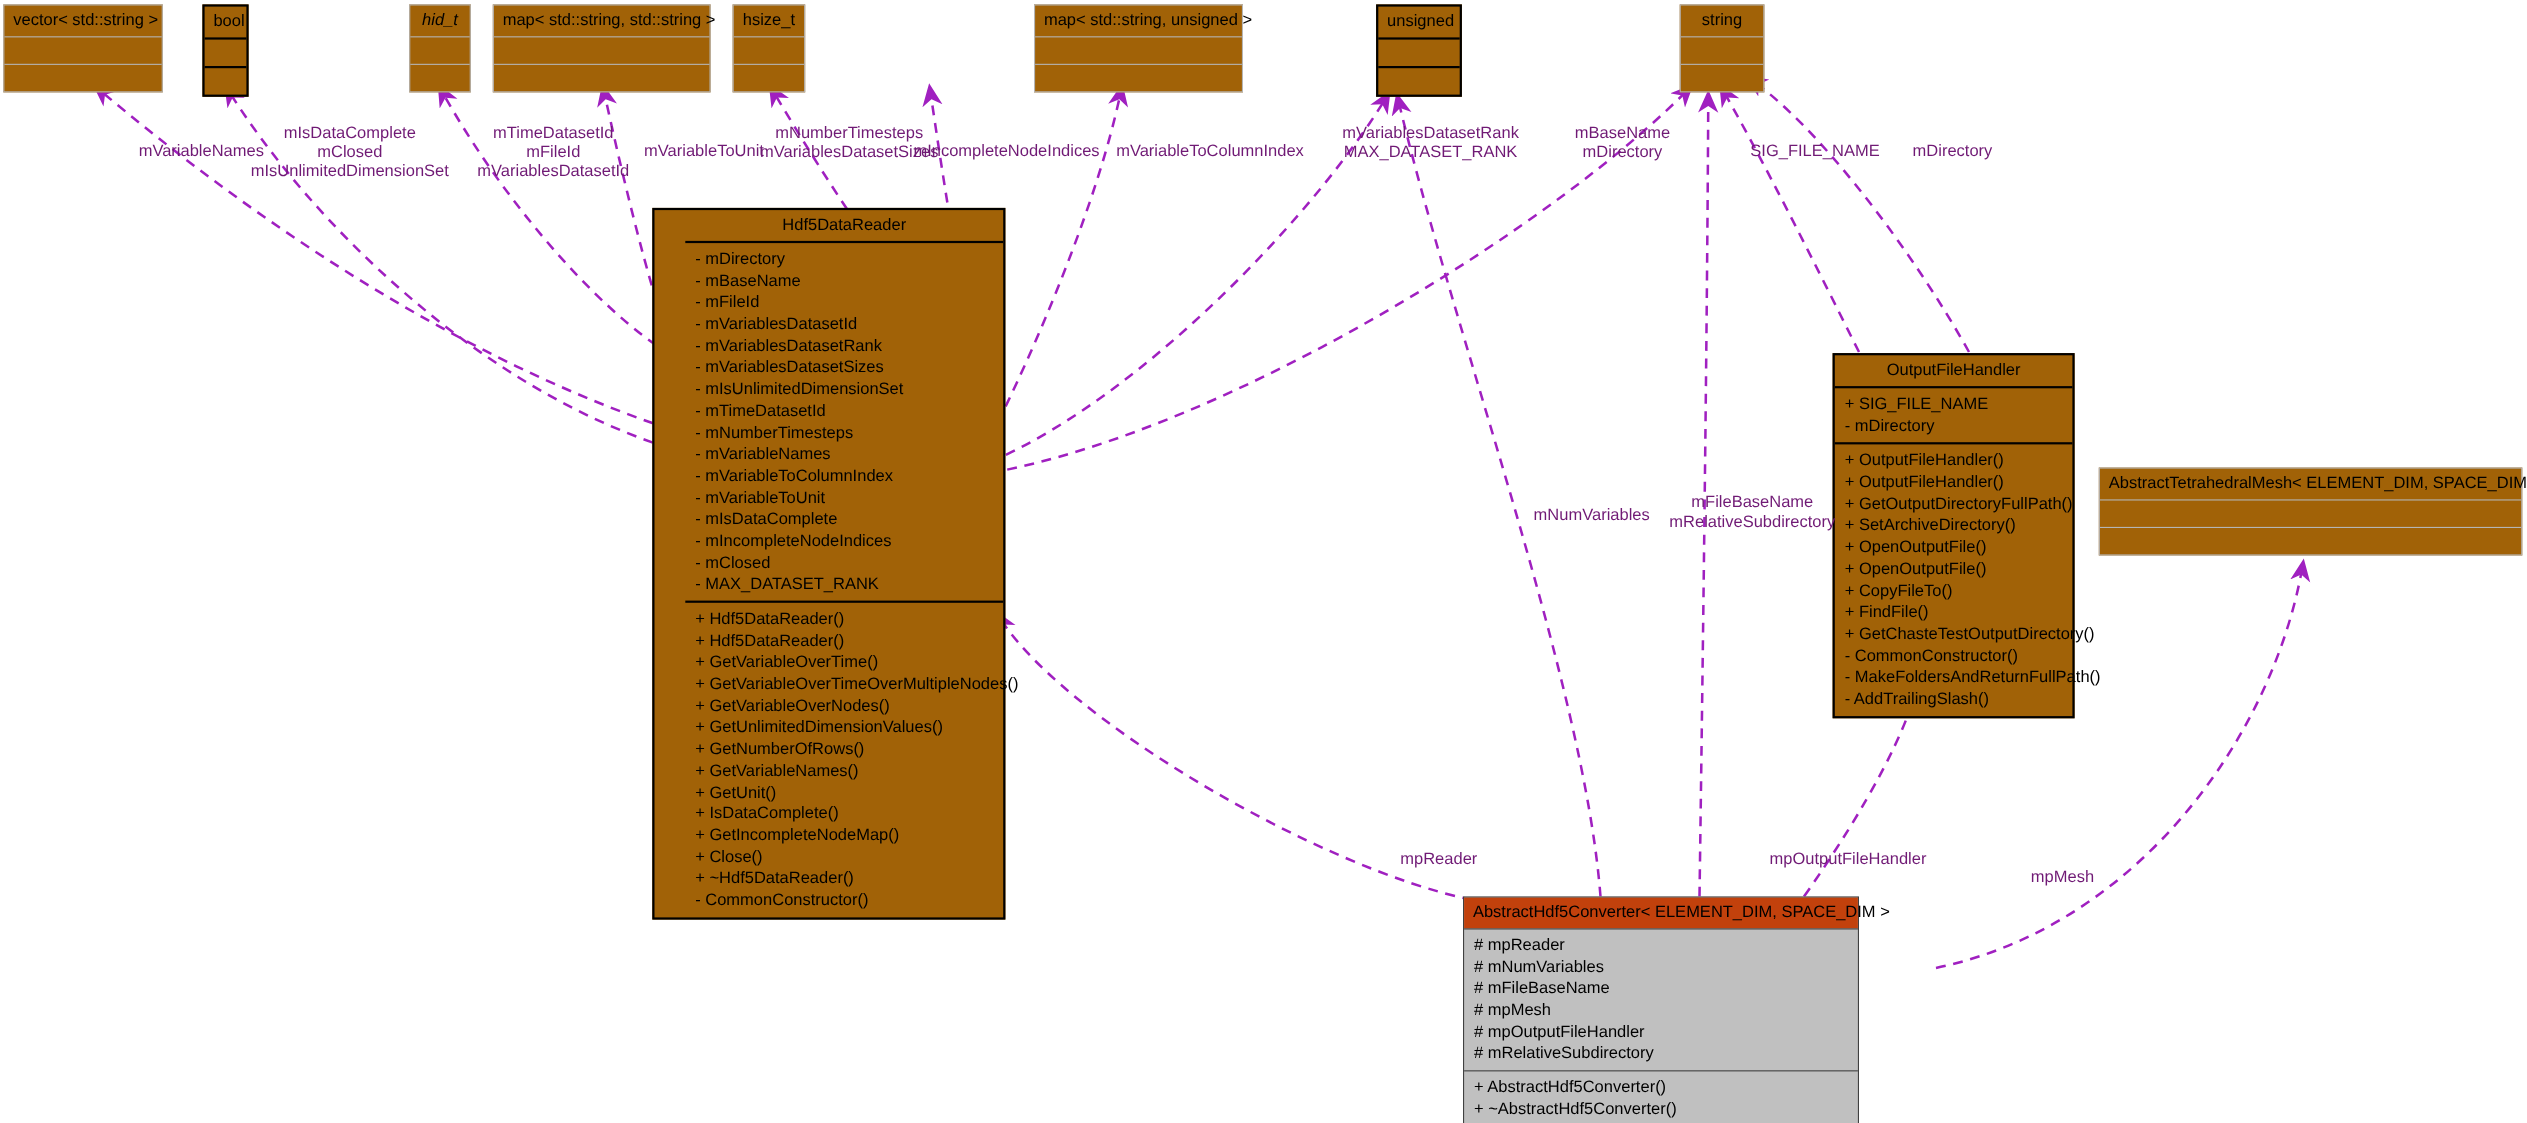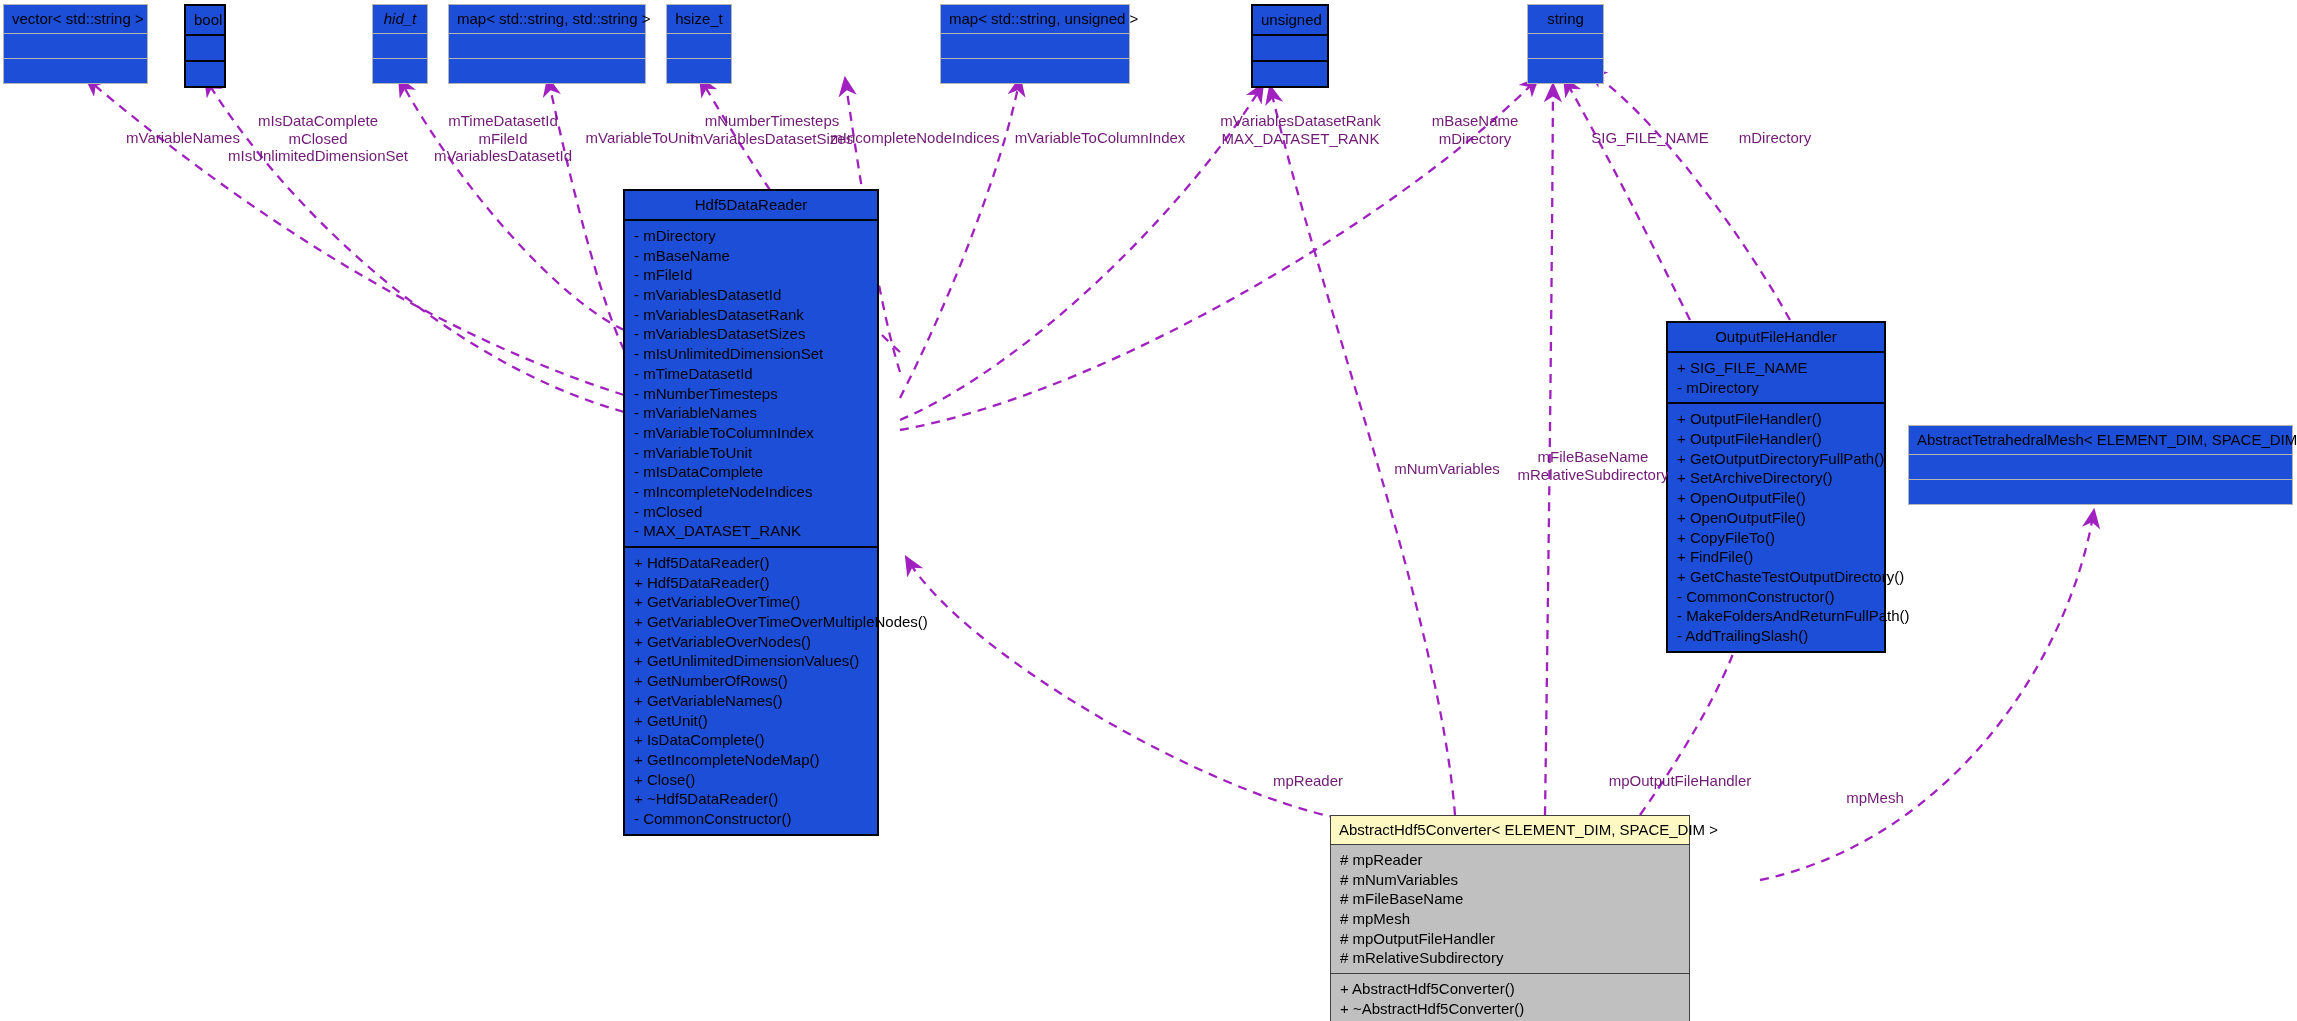--- a/index.html
+++ b/index.html
@@ -23,41 +23,41 @@
     left: 0;
     top: 0;
     width: 2297px;
     height: 1021px;
     pointer-events: none;
   }
   
   .node {
     position: absolute;
     box-sizing: border-box;
-    background: #1d4ed8;
+    background: #a16207;
     border: 1px solid #b5b5b5;
     font-size: 15px;
     color: #000000;
     line-height: 1.0;
   }
   .node.strong {
     border: 2px solid #000000;
   }
   .node.filled {
     background: #c0c0c0;
     border: 1px solid #404040;
   }
   .node-title {
     text-align: center;
     padding: 6px 8px 7px 8px;
     white-space: nowrap;
     font-size: 15px;
   }
   .node.filled > .node-title {
-    background: #fef9c3;
+    background: #c2410c;
   }
   .sep {
     height: 0;
     border-top: 1px solid #b5b5b5;
   }
   .node.strong > .sep { border-top: 2px solid #000000; }
   .node.filled > .sep { border-top: 1px solid #404040; }
   .compartment {
     padding: 5px 7px 5px 9px;
   }
@@ -187,21 +187,21 @@
   </div>
 
   <div class="node" style="left:1527px; top:4px; width:77px;">
     <div class="node-title">string</div>
     <div class="sep"></div>
     <div class="compartment empty"></div>
     <div class="sep"></div>
     <div class="compartment empty"></div>
   </div>
 
-  <div class="node strong" style="left:623px; top:189px; width:256px;">
+  <div class="node strong" style="left:593px; top:189px; width:321px;padding-left:28px;">
     <div class="node-title">Hdf5DataReader</div>
     <div class="sep"></div>
     <div class="compartment">
       <div class="member">- mDirectory</div>
       <div class="member">- mBaseName</div>
       <div class="member">- mFileId</div>
       <div class="member">- mVariablesDatasetId</div>
       <div class="member">- mVariablesDatasetRank</div>
       <div class="member">- mVariablesDatasetSizes</div>
       <div class="member">- mIsUnlimitedDimensionSet</div>

